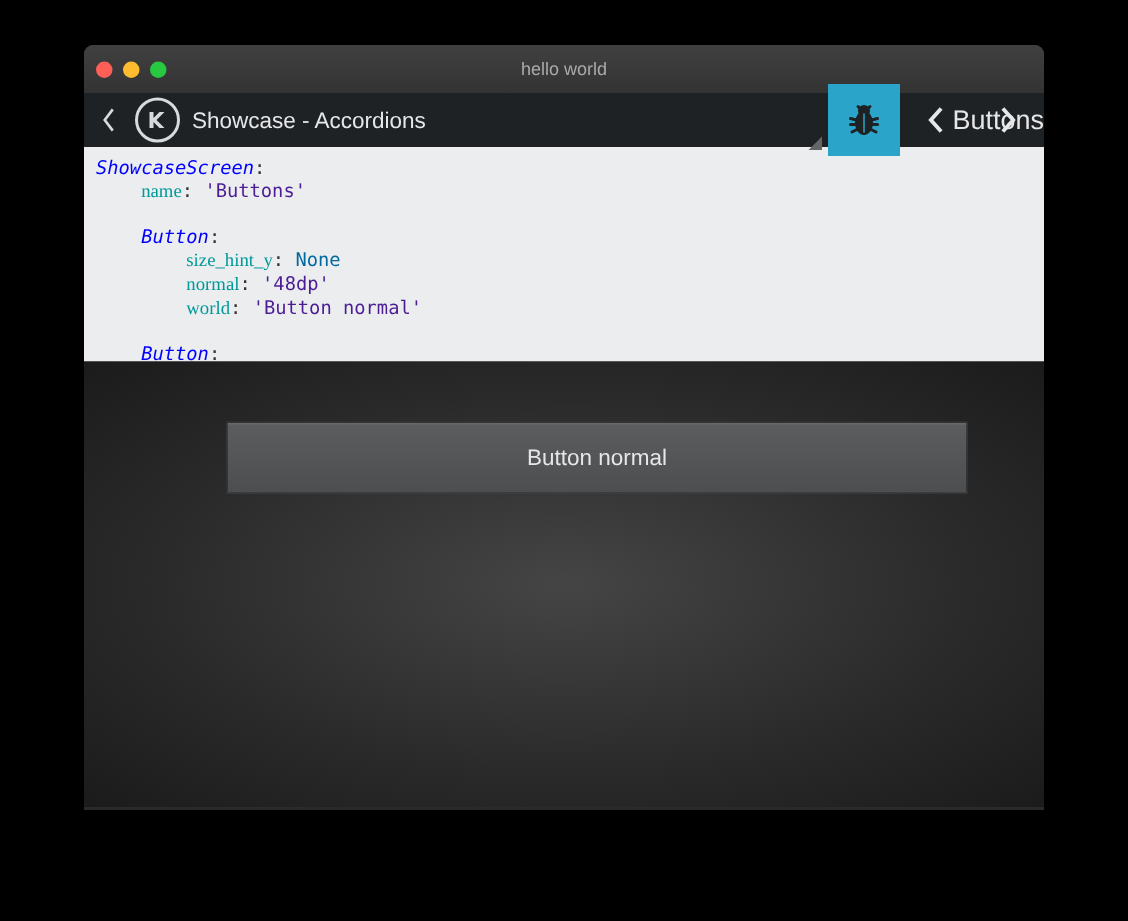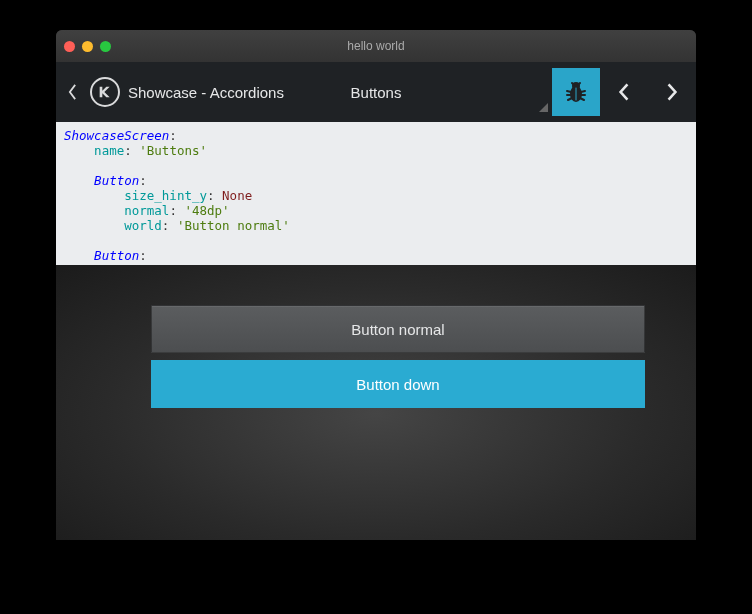--- a/index.html
+++ b/index.html
@@ -36,44 +36,44 @@
   .tl-min { background: #febc2e; }
   .tl-max { background: #28c840; }
   .title {
     position: absolute;
     left: 0; right: 0;
     text-align: center;
     color: #aaa;
     font-size: 12px;
   }
   .toolbar {
-    height: 60px;
+    height: 36px;
     background: #1f2225;
     display: flex;
     align-items: center;
     color: #e6e7e8;
     position: relative;
   }
   .tb-left { display: flex; align-items: center; gap: 8px; padding-left: 6px; }
   .chev { width: 20px; height: 48px; display: flex; align-items: center; justify-content: center; cursor: pointer; }
   .chev svg { width: 9px; height: 16px; }
   .chev svg polyline { fill: none; stroke: #d9dadb; stroke-width: 2; }
   .kivy-badge {
     width: 30px; height: 30px; border-radius: 50%;
     border: 2px solid #d9dadb;
     display: flex; align-items: center; justify-content: center;
   }
   .kivy-badge svg { width: 16px; height: 16px; }
   .tb-title { font-size: 15px; color: #e6e7e8; }
   .tb-center {
     position: absolute;
     left: 0; right: 0;
-    text-align: center;
+    text-align: right;
     color: #e6e7e8;
-    font-size: 15px;
+    font-size: 18px;
     pointer-events: none;
   }
   .tb-right {
     margin-left: auto;
     display: flex;
     align-items: stretch;
     height: 48px;
   }
   .spinner-handle {
     width: 14px; height: 48px;
@@ -102,23 +102,23 @@
   .code-pane {
     background: #ebedef;
     padding: 6px 8px;
     font-family: "DejaVu Sans Mono", Menlo, Consolas, monospace;
     font-size: 12.5px;
     line-height: 15px;
     white-space: pre;
     height: 143px;
   }
   .c-blue { color: #0000ff; font-style: italic; }
-  .c-cyan { color: #009999; }
-  .c-green { color: #7f1d1d; }
-  .c-red { color: #4d7c0f; }
+  .c-cyan { color: #009999; font-family: Liberation Serif, serif; }
+  .c-green { color: #0369a1; }
+  .c-red { color: #4c1d95; }
   .c-colon { color: #333; }
   .demo-area {
     position: relative;
     height: 297px;
     background: radial-gradient(ellipse at center, #454545 0%, #2a2a2a 60%, #1b1b1b 100%);
     display: flex;
     flex-direction: column;
     align-items: center;
     padding-top: 40px;
     gap: 7px;
@@ -224,18 +224,15 @@
         <span class="c-cyan">size_hint_y</span><span class="c-colon">:</span> <span class="c-green">None</span>
         <span class="c-cyan">normal</span><span class="c-colon">:</span> <span class="c-red">'48dp'</span>
         <span class="c-cyan">world</span><span class="c-colon">:</span> <span class="c-red">'Button normal'</span>
 
     <span class="c-blue">Button</span><span class="c-colon">:</span></div>
 
   <div class="demo-area">
     <div class="demo-btn btn-normal">
       <span>Button normal</span>
     </div>
-    <div class="demo-btn btn-down">
-      <span>Button down</span>
-    </div>
   </div>
 
 </div>
 
 </body></html>

